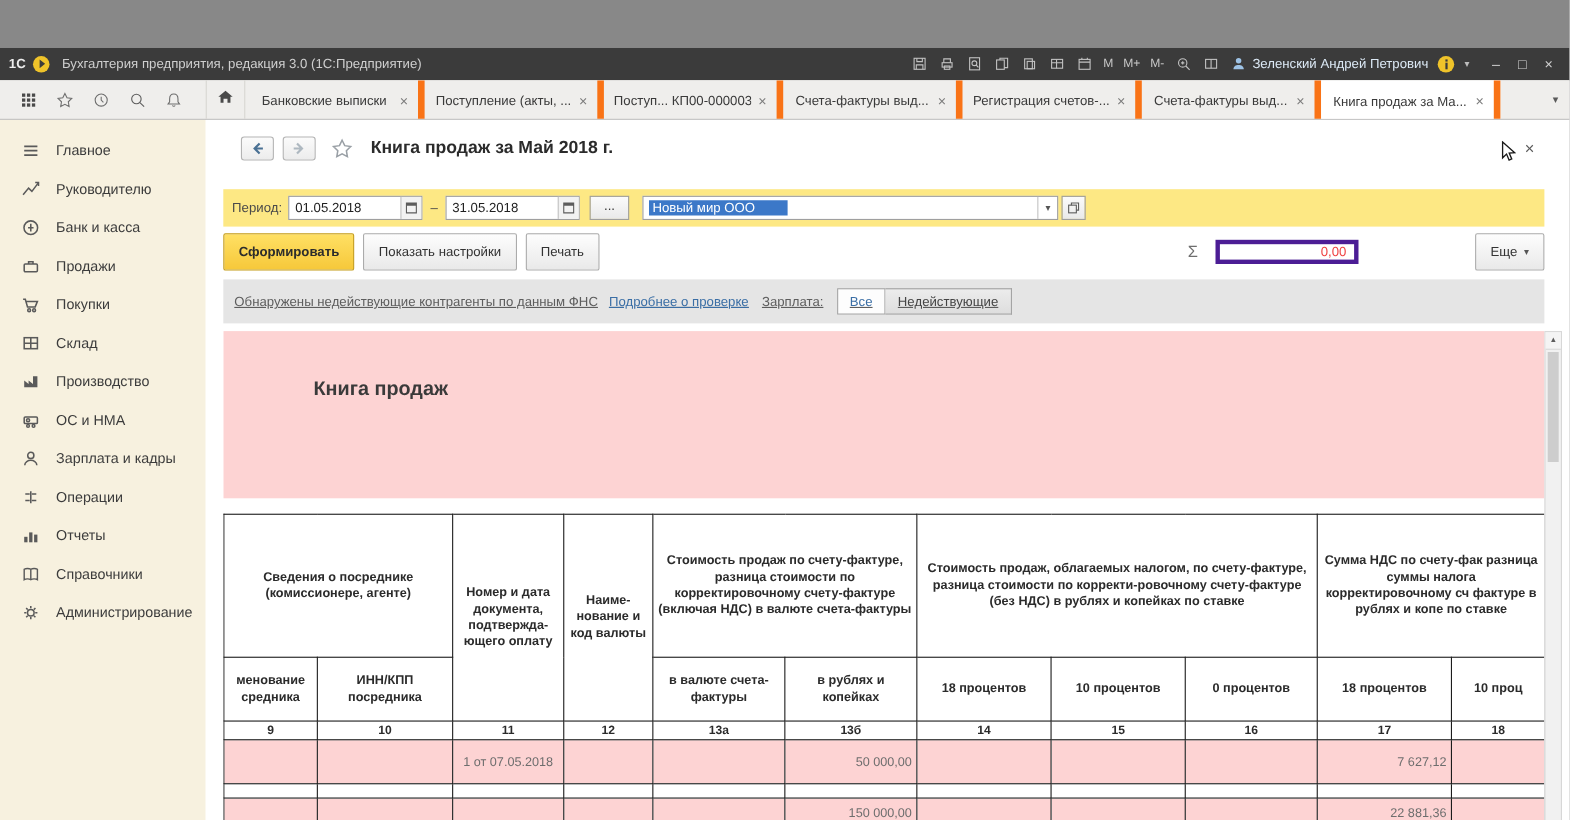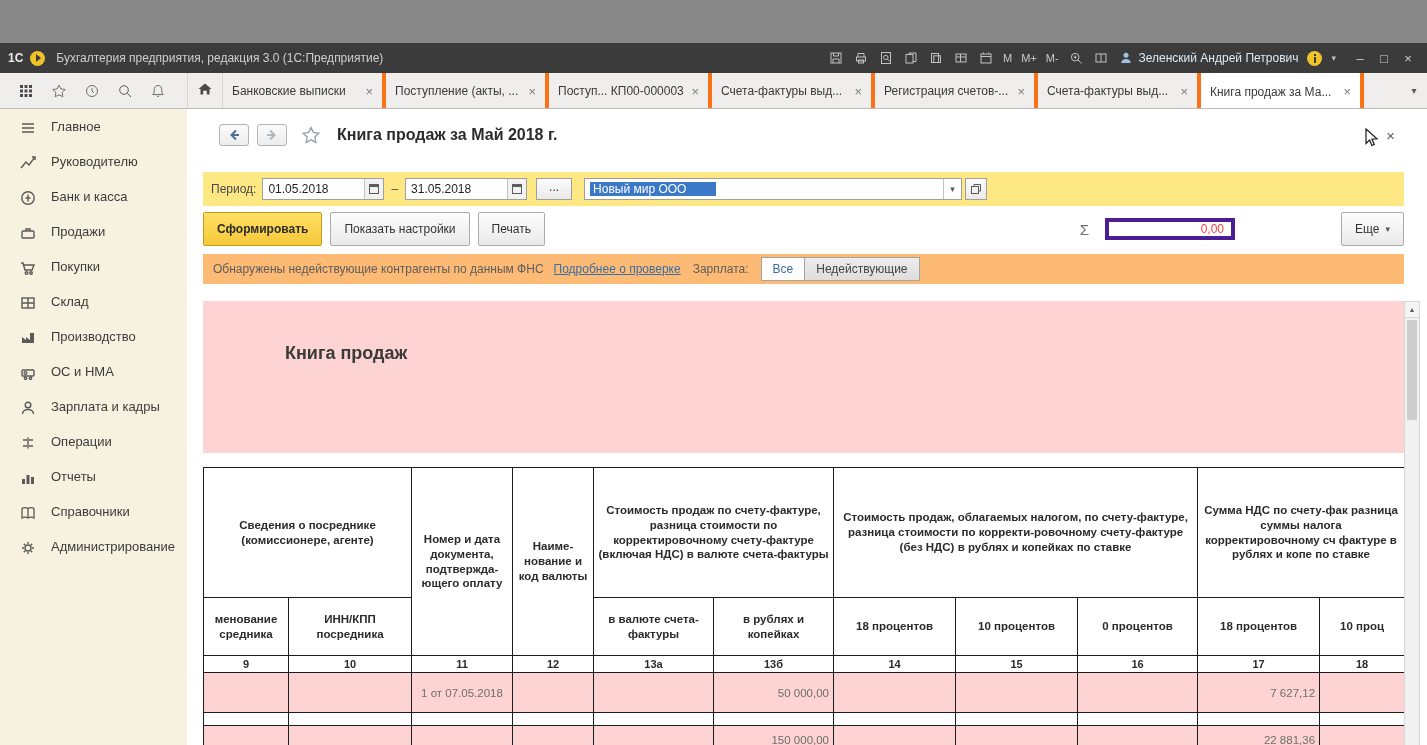--- a/index.html
+++ b/index.html
@@ -24,29 +24,29 @@
   .tb-caret { color:#bdbdbd; font-size:9px; }
   .win-btns { display:flex; align-items:center; gap:2px; margin-left:4px; }
   .win-btn { width:22px; height:22px; display:flex; align-items:center; justify-content:center; color:#d0d0d0; font-size:13px; }
 
   
   .tabbar { position:absolute; top:30px; left:0; right:0; height:36px; background:#efeeec; border-bottom:1px solid #bcbcbc; display:flex; }
   .tabbar-left { width:187px; flex:none; display:flex; align-items:center; gap:17px; padding:0 18px; }
   .tabbar-left .ticon { display:inline-flex; }
   .home-btn { width:36px; flex:none; display:flex; align-items:center; justify-content:center; border-left:1px solid #d8d6d2; border-right:1px solid #d8d6d2; }
   .tabs { display:flex; flex:1; overflow:hidden; }
-  .tab { width:163px; flex:none; display:flex; align-items:center; gap:6px; padding:0 9px; border-right:4px solid #f97316; font-size:12px; color:#3a3a3a; height:36px; }
+  .tab { width:163px; flex:none; display:flex; align-items:center; gap:6px; padding:0 9px; border-right:6px solid #f97316; font-size:12px; color:#3a3a3a; height:36px;text-align:center; }
   .tab-label { flex:1; white-space:nowrap; overflow:hidden; }
   .tab-close { color:#7c7c7c; font-size:13px; flex:none; }
   .tab.active { background:#ffffff; position:relative; z-index:1; height:37px; }
   .tabs-caret { width:26px; display:flex; align-items:center; justify-content:center; color:#5a5a5a; font-size:10px; }
 
   
   .sidebar { position:absolute; top:66px; left:0; bottom:0; width:187px; background:#f7f1df; padding-top:10px; }
-  .side-item { height:35px; display:flex; gap:13px; padding-left:18px; font-size:13px; color:#3c3c3c; }
+  .side-item { height:35px; display:flex; align-items:center; gap:13px; padding-left:18px; font-size:13px; color:#3c3c3c; }
   .side-icon { width:20px; display:flex; justify-content:center; flex:none; }
 
   
   .main { position:absolute; top:66px; left:187px; right:0; bottom:0; background:#fff; }
   .page-header { height:52px; display:flex; align-items:center; padding:0 32px; gap:8px; }
   .nav-btn { width:30px; height:22px; border:1px solid #b3b3b3; border-radius:3px; background:linear-gradient(#fbfbfb,#ececec); display:flex; align-items:center; justify-content:center; }
   .fav-star { margin-left:6px; display:flex; }
   .page-title { font-size:16px; font-weight:bold; color:#2b2b2b; margin-left:8px; white-space:nowrap; }
   .page-close { margin-left:auto; color:#5a5a5a; font-size:15px; }
 
@@ -65,21 +65,21 @@
   .open-btn { width:22px; height:22px; margin-left:3px; border:1px solid #9f9f9f; background:linear-gradient(#fbfbfb,#e9e9e9); display:flex; align-items:center; justify-content:center; }
 
   .action-row { margin:8px 23px 0 16px; height:30px; display:flex; align-items:center; gap:8px; }
   .btn { height:26px; padding:16px 13px; border:1px solid #ababab; border-radius:2px; background:linear-gradient(#fdfdfd,#e9e9e9); font-size:12px; color:#333; display:flex; align-items:center; gap:6px; }
   .btn-primary { background:linear-gradient(#ffe064,#f6c83a); border-color:#c49b16; font-weight:bold; color:#2c2c2c; }
   .sigma { margin-left:auto; font-size:15px; color:#6e6e6e; }
   .sum-field { width:130px; height:22px; border:4px solid #4c1d95; background:#fff; display:flex; align-items:center; justify-content:flex-end; padding:0 7px; font-size:12px; color:#ef4444; margin-left:8px; }
   .more-btn { margin-left:98px; }
   .btn .caret { font-size:9px; color:#555; }
 
-  .warning-row { margin:10px 23px 0 16px; height:30px; background:#fdba74; display:flex; align-items:center; padding:0 10px; gap:6px; font-size:12px; color:#5d5d5d; }
+  .warning-row { margin:10px 23px 0 16px; height:40px; background:#e5e5e5; display:flex; align-items:center; padding:0 10px; gap:6px; font-size:12px; color:#5d5d5d;text-decoration:underline; }
   .warning-link { color:#3a6ea5; text-decoration:underline; margin:0 4px; }
   .show-label { margin-left:2px; }
   .seg { display:flex; height:24px; margin-left:6px; }
   .seg-btn { padding:0 11px; display:flex; align-items:center; border:1px solid #a4a4a4; font-size:12px; color:#444; background:linear-gradient(#ececec,#dedede); }
   .seg-btn.active { background:#fdfdfd; color:#3a6ea5; }
   .seg-btn + .seg-btn { border-left:none; }
 
   
   .report-wrap { position:absolute; left:16px; right:7px; top:192px; bottom:0; display:flex; }
   .report-canvas { width:1201px; flex:none; overflow:hidden; background:#fff; }

